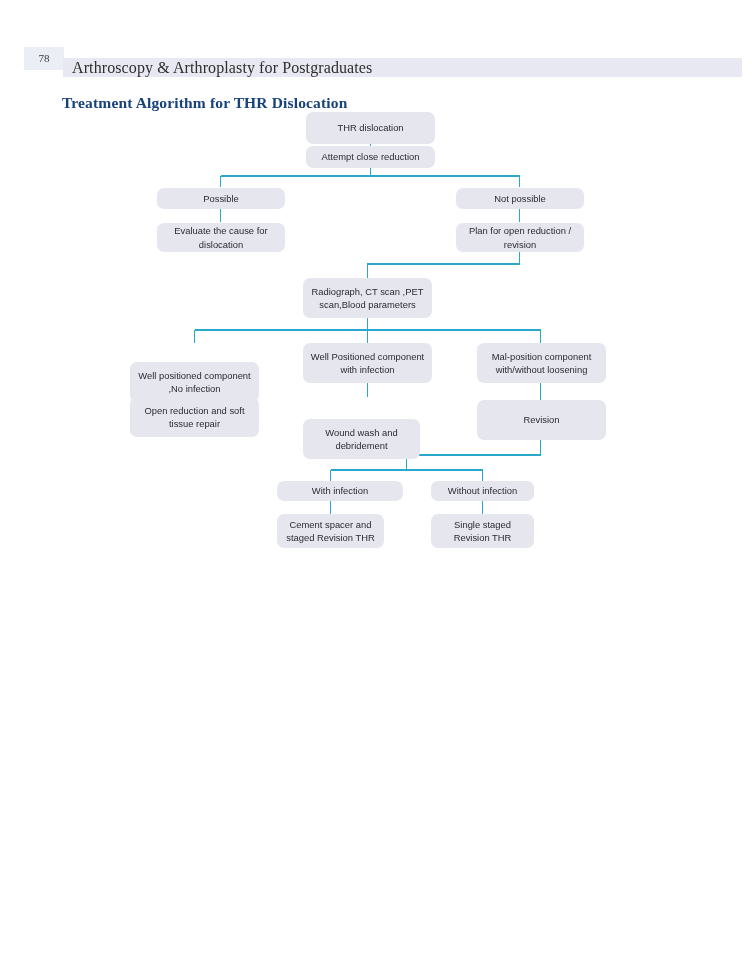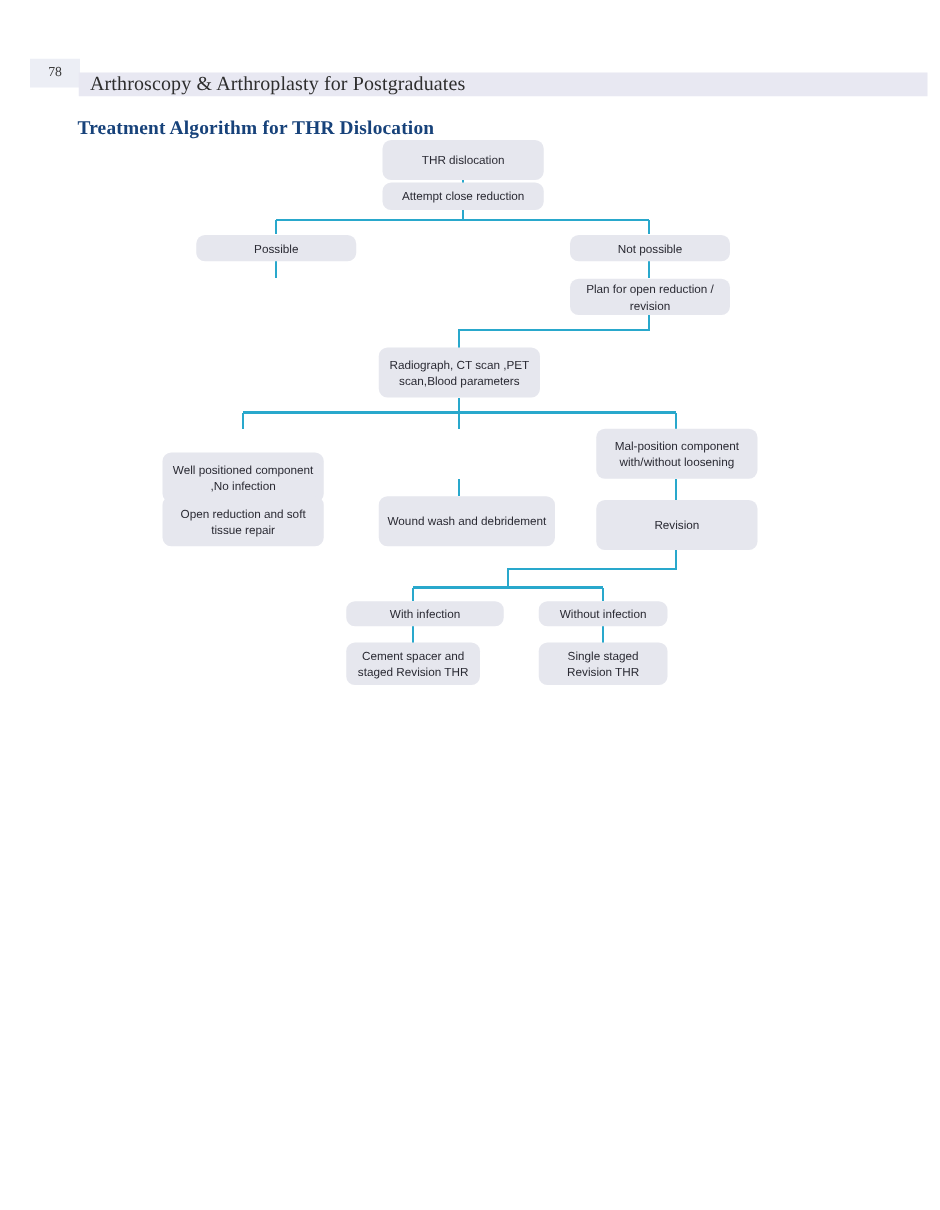--- a/index.html
+++ b/index.html
@@ -161,43 +161,49 @@
   </div>
 
   <div class="node" style="left:157px; top:188px; width:128px; height:21px;">
     <span>Possible</span>
   </div>
 
   <div class="node" style="left:456px; top:188px; width:128px; height:21px;">
     <span>Not possible</span>
   </div>
 
+  <div class="node" style="left:157px; top:223px; width:128px; height:29px;">
+    <span>Evaluate the cause for dislocation</span>
+  </div>
 
   <div class="node" style="left:456px; top:223px; width:128px; height:29px;">
     <span>Plan for open reduction / revision</span>
   </div>
 
   <div class="node" style="left:303px; top:278px; width:129px; height:40px;">
     <span>Radiograph, CT scan ,PET scan,Blood parameters</span>
   </div>
 
   <div class="node" style="left:130px; top:362px; width:129px; height:40px;">
     <span>Well positioned component ,No infection</span>
   </div>
 
+  <div class="node" style="left:303px; top:343px; width:129px; height:40px;">
+    <span>Well Positioned component with infection</span>
+  </div>
 
   <div class="node" style="left:477px; top:343px; width:129px; height:40px;">
     <span>Mal-position component with/without loosening</span>
   </div>
 
   <div class="node" style="left:130px; top:397px; width:129px; height:40px;">
     <span>Open reduction and soft tissue repair</span>
   </div>
 
-  <div class="node" style="left:303px; top:397px; width:141px; height:40px;">
+  <div class="node" style="left:303px; top:419px; width:117px; height:40px;">
     <span>Wound wash and debridement</span>
   </div>
 
   <div class="node" style="left:477px; top:400px; width:129px; height:40px;">
     <span>Revision</span>
   </div>
 
   <div class="node" style="left:277px; top:481px; width:126px; height:20px;">
     <span>With infection</span>
   </div>

